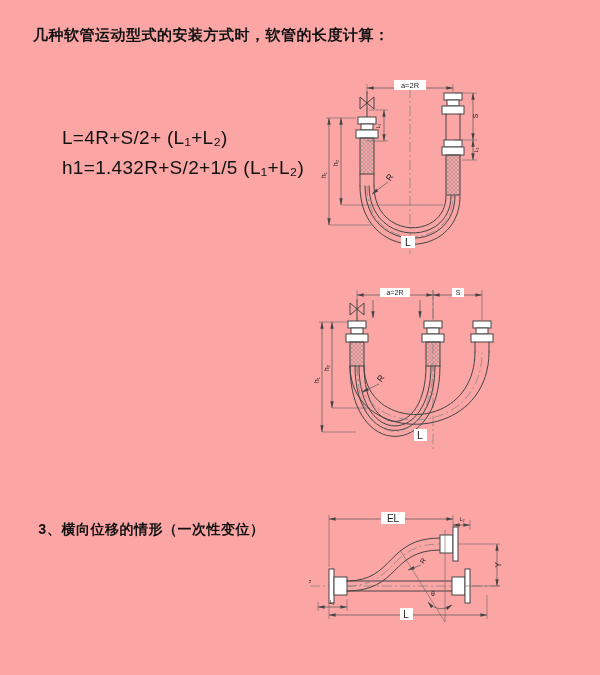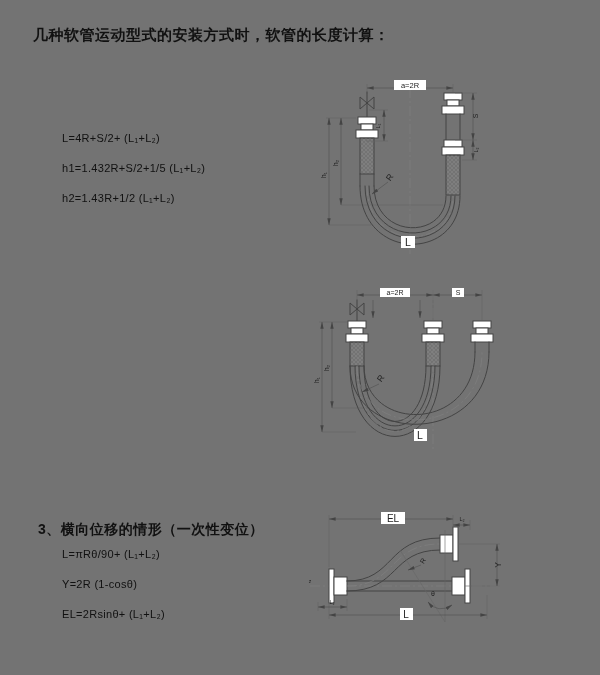--- a/index.html
+++ b/index.html
@@ -1,24 +1,24 @@
 <!DOCTYPE html>
 <html><head>
 <meta charset="utf-8">
 <style>
   html,body { margin:0; padding:0; }
   body { width:600px; height:675px; background:#f5f5f5; font-family:"Liberation Sans",sans-serif; }
-  .page { position:relative; width:600px; height:675px; background:#737373; overflow:hidden; color:#111; }
+  .page { position:relative; width:600px; height:675px; background:#fca5a5; overflow:hidden; color:#111; }
   .title { position:absolute; left:33px; top:26px; font-size:15px; font-weight:bold; letter-spacing:0.5px; }
   .sec-heading { position:absolute; font-size:14px; font-weight:bold; letter-spacing:0.5px; }
-  .formulas { position:absolute; left:62px; font-size:11px; letter-spacing:0.3px; }
+  .formulas { position:absolute; left:62px; font-size:19px; letter-spacing:0.3px; }
   .formulas div { height:30px; line-height:30px; white-space:pre; }
   #h1s { top:107px; left:42px; }
   #h2s { top:309px; left:38px; }
-  #h3s { top:521px; left:38px; }
+  #h3s { top:521px; left:38px;font-family:Liberation Mono, monospace; }
   #f1 { top:123px; }
   #f2 { top:325px; }
   #f3 { top:539px; }
   svg.diag { position:absolute; overflow:visible; }
   #d1 { left:312px; top:76px; }
   #d2 { left:310px; top:282px; }
   #d3 { left:303px; top:505px; }
   .draw { stroke:#444; stroke-width:1; fill:none; stroke-linecap:round; }
   .dim  { stroke:#555; stroke-width:0.7; fill:none; }
   .ext  { stroke:#666; stroke-width:0.6; fill:none; }
@@ -42,21 +42,20 @@
         <path d="M0,4 L4,0 M0,0 L4,4" stroke="#888" stroke-width="0.5"></path>
       </pattern>
     </defs>
   </svg>
 
   <div class="title">几种软管运动型式的安装方式时，软管的长度计算：</div>
 
   <div class="formulas" id="f1">
     <div>L=4R+S/2+ (L₁+L₂)</div>
     <div>h1=1.432R+S/2+1/5 (L₁+L₂)</div>
-    <div>h2=1.43R+1/2 (L₁+L₂)</div>
   </div>
 
   <svg id="d1" class="diag" width="268" height="184" viewBox="312 76 268 184">
 
     <path class="cl" d="M410,88 V254"></path>
 
     <path class="ext" d="M367,84 V94 M453,84 V92"></path>
     <path class="dim" d="M367,88 H453" marker-start="url(#ah)" marker-end="url(#ah)"></path>
     <rect class="lblbg" x="394" y="80" width="32" height="10"></rect>
     <text class="lbl" x="410" y="88" font-size="7.5" text-anchor="middle">a=2R</text>
@@ -171,25 +170,20 @@
     </g>
 
     <path class="dim" d="M379,384 L362,392" marker-end="url(#ah)"></path>
     <text class="lbl" font-size="8.5" text-anchor="middle" transform="rotate(-55 383 380)" x="383" y="380">R</text>
 
     <rect class="lblbg" x="414" y="429" width="13" height="12"></rect>
     <text class="lbl" x="420" y="439" font-size="10.5" text-anchor="middle">L</text>
   </svg>
 
   <div class="sec-heading" id="h3s">3、横向位移的情形（一次性变位）</div>
-  <div class="formulas" id="f3">
-    <div>L=πRθ/90+ (L₁+L₂)</div>
-    <div>Y=2R (1-cosθ)</div>
-    <div>EL=2Rsinθ+ (L₁+L₂)</div>
-  </div>
 
   <svg id="d3" class="diag" width="292" height="148" viewBox="303 505 292 148">
 
     <path class="cl" d="M310,586 H500"></path>
     <text class="lbl" x="310" y="583" font-size="5" text-anchor="middle">z</text>
 
     <g>
       <rect class="fitting" x="329" y="569" width="5" height="34"></rect>
       <rect class="fitting" x="334" y="577" width="13" height="18"></rect>
     </g>

